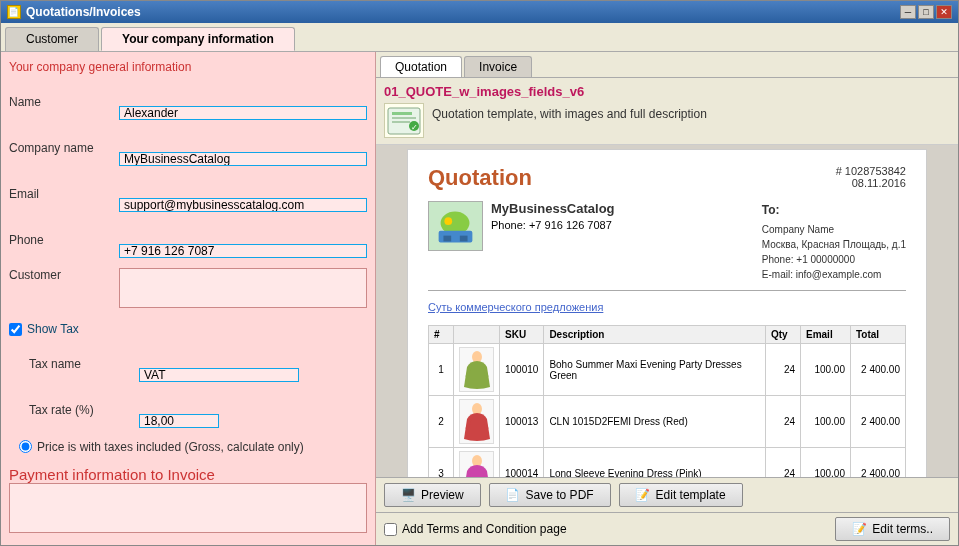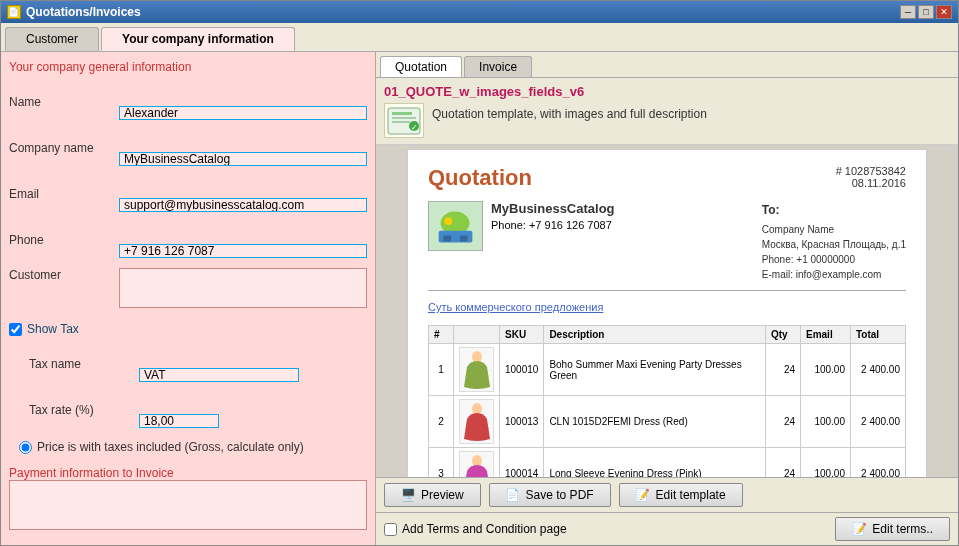--- a/index.html
+++ b/index.html
@@ -27,26 +27,26 @@
 
     .form-row { display: flex; align-items: center; margin-bottom: 4px; }
     .form-label { width: 110px; color: #333; font-size: 12px; flex-shrink: 0; }
     .form-input { flex: 1; height: 14px; border: 1px solid #0ea5e9; background: #ffe8e8; padding: 0 4px; font-size: 12px; margin-top: 22px; }
     .form-input-tall { flex: 1; height: 40px; border: 1px solid #cc8888; background: #ffe8e8; padding: 2px 4px; font-size: 12px; resize: none; }
 
     .checkbox-row { display: flex; align-items: center; gap: 5px; margin: 4px 0; }
     .checkbox-row input[type=checkbox] { width: 13px; height: 13px; }
     .checkbox-row label { font-size: 12px; color: #0c4a6e; }
 
-    .radio-row { display: flex; align-items: center; gap: 5px; margin: 2px 0 2px 10px; }
+    .radio-row { display: flex; align-items: flex-start; gap: 5px; margin: 2px 0 2px 10px; }
     .radio-row input[type=radio] { width: 13px; height: 13px; }
     .radio-row label { font-size: 12px; color: #333; }
 
     .payment-section { margin-top: 4px; }
-    .payment-label { color: #cc3333; font-size: 12px; margin-bottom: 0; }
+    .payment-label { color: #cc3333; font-size: 15px; margin-bottom: 0; }
     .payment-textarea { width: 100%; height: 50px; border: 1px solid #cc8888; background: #ffe8e8; padding: 2px 4px; font-size: 12px; resize: none; }
 
     .note-section { margin-top: 4px; }
     .note-label { color: #cc3333; font-size: 12px; margin-bottom: 2px; }
     .note-sublabel { font-size: 10px; color: #333; margin-bottom: 8px; text-align: center; }
 
     
     .right-panel { flex: 1; display: flex; flex-direction: column; background: #ece9d8; }
 
     .right-tabs { display: flex; background: #ece9d8; padding: 4px 4px 0 4px; border-bottom: 1px solid #aaa; }

